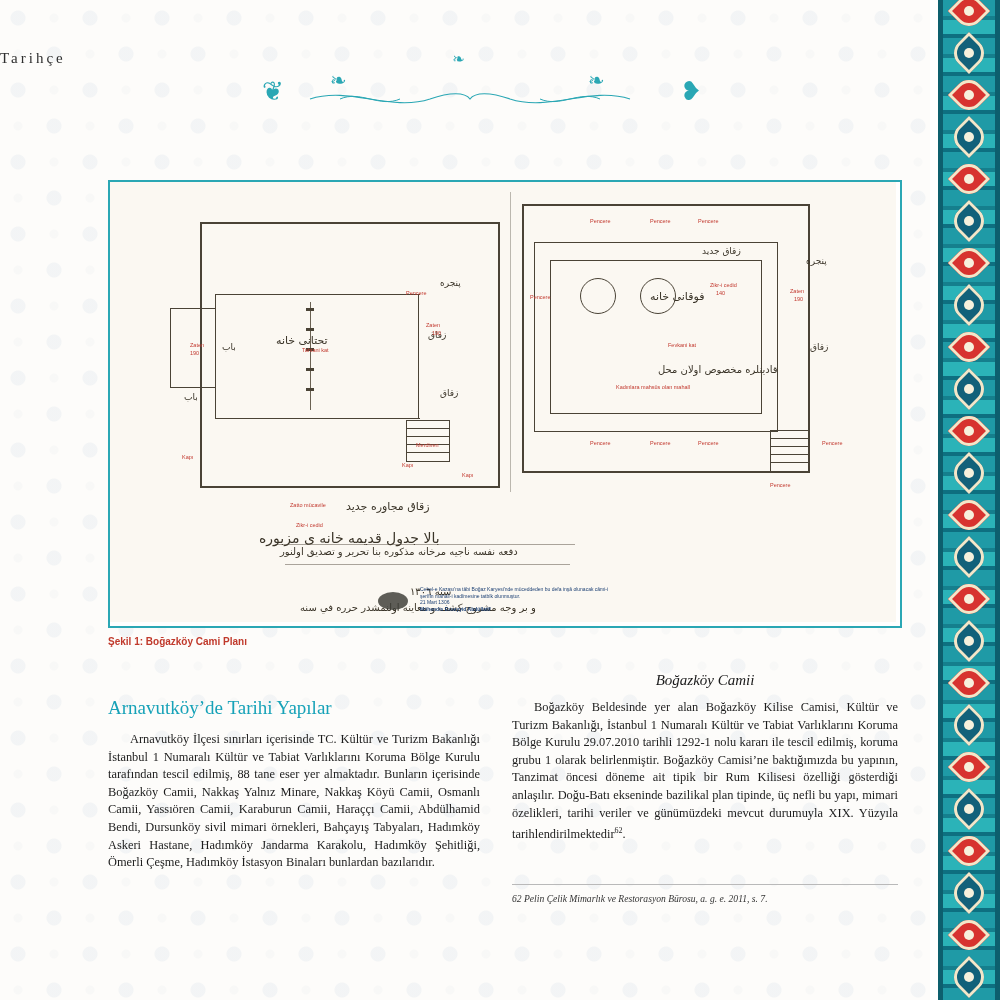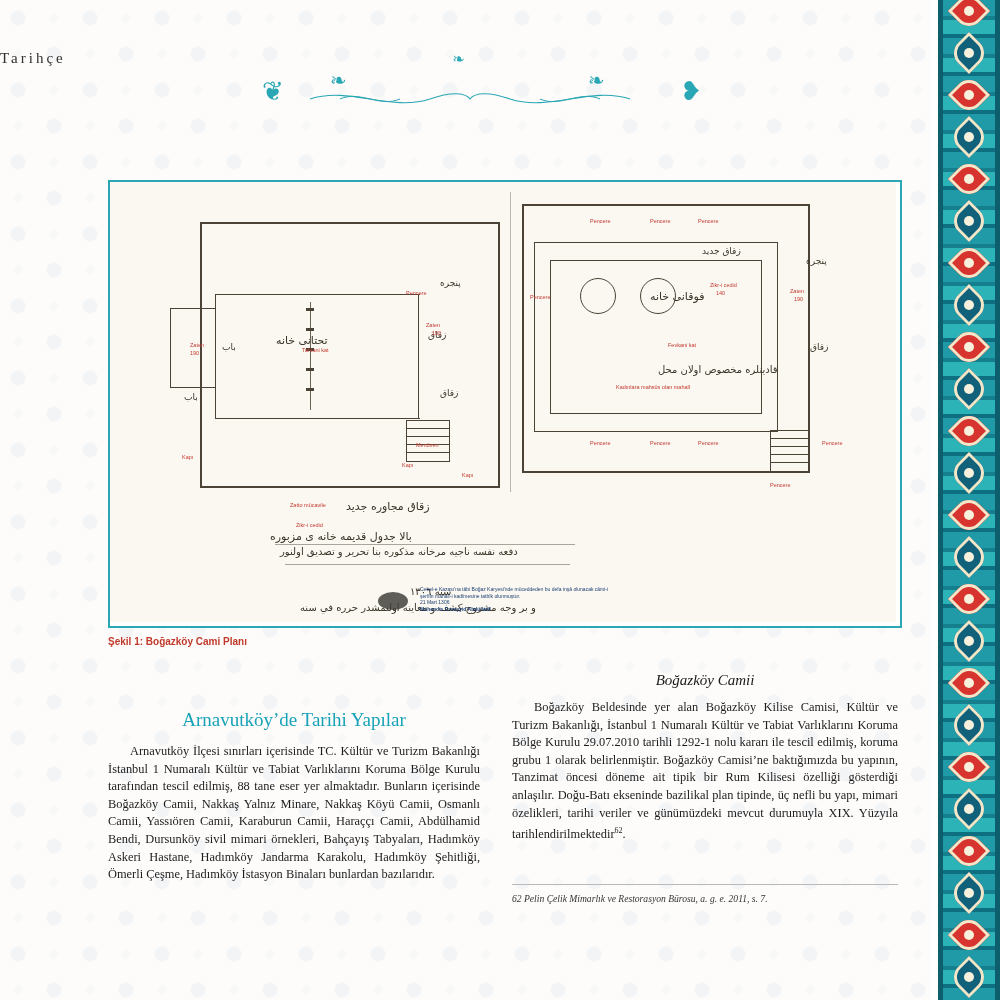--- a/index.html
+++ b/index.html
@@ -205,22 +205,22 @@
   }
   .col-right {
     position: absolute;
     left: 512px; top: 672px;
     width: 386px;
   }
   .h2-left {
     font-family: "Liberation Serif", serif;
     font-size: 19px;
     color: #17a2b8;
-    margin: 12px 0 12px 0;
-    text-align: center;
+    margin: 0 0 12px 0;
+    text-align: left;
     font-weight: normal;
   }
   .h3-right {
     font-family: "Liberation Serif", serif;
     font-style: italic;
     font-size: 15px;
     color: #1a1a1a;
     margin: 0 0 10px 0;
     text-align: center;
     font-weight: normal;
@@ -366,21 +366,21 @@
       <div class="arabic" style="left:318px; top:148px;">زقاق</div>
       <div class="arabic" style="left:330px; top:96px;">پنجره</div>
       <div class="arabic" style="left:74px;  top:210px;">باب</div>
       <div class="arabic" style="left:330px; top:206px;">زقاق</div>
       <div class="arabic" style="left:540px; top:108px; font-size:11px;">فوقانی خانه</div>
       <div class="arabic" style="left:592px; top:64px;">زقاق جدید</div>
       <div class="arabic" style="left:696px; top:74px;">پنجره</div>
       <div class="arabic" style="left:700px; top:160px;">زقاق</div>
       <div class="arabic" style="left:548px; top:182px; font-size:10px;">قادینلره مخصوص اولان محل</div>
       <div class="arabic" style="left:236px; top:318px; font-size:11px;">زقاق مجاوره جدید</div>
-      <div class="arabic" style="left:160px; top:348px; font-size:11px;">بالا جدول قدیمه خانه ی مزبوره</div>
+      <div class="arabic" style="left:149px; top:348px; font-size:14px;">بالا جدول قدیمه خانه ی مزبوره</div>
 
       <div class="script-line" style="left:165px; top:362px; width:300px;"></div>
       <div class="arabic" style="left:170px; top:364px; font-size:10px; letter-spacing:2px;">دفعه نفسه ناجيه مرخانه مذكوره بنا تحرير و تصديق اولنور</div>
       <div class="script-line" style="left:175px; top:382px; width:285px;"></div>
       <div class="arabic" style="left:190px; top:384px; font-size:10px; letter-spacing:2px;margin-top:36px;">و بر وجه مشروح كشف و معاينه اولنمشدر حرره في سنه</div>
       <div class="arabic" style="left:300px; top:404px; font-size:10px;">سنه ١٣٠٦</div>
 
       <div class="seal" style="left:268px; top:410px;"></div>
       <div class="tinytext" style="left:310px; top:404px; color:#1b3f73; width:200px; white-space:normal; line-height:6.5px;">Cebel-e Kazası'na tâbi Boğaz Karyesi'nde müceddeden bu defa inşâ olunacak câmi-i şerîfin mahall-i kadîmesine tatbîk olunmuştur.<br>21 Mart 1306<br><b>Mühendis Esseyyid Abdüllatîf</b></div>
 

